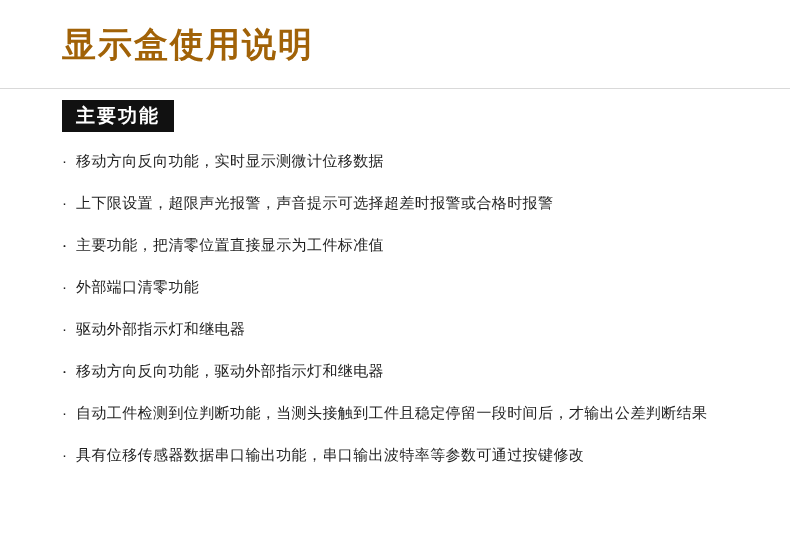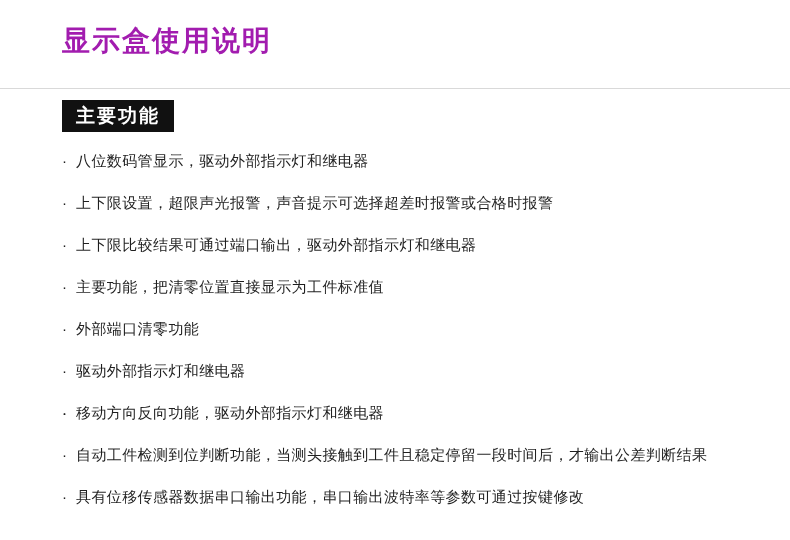--- a/index.html
+++ b/index.html
@@ -24,24 +24,24 @@
   .header {
     position: relative;
     height: 88px;
     padding: 0 28px;
     box-sizing: border-box;
   }
   .page-title {
     position: absolute;
     left: 62px;
     top: 22px;
-    font-size: 28px;
+    font-size: 34px;
     font-weight: bold;
     letter-spacing: 2px;
-    color: #a21caf;
+    color: #a16207;
     white-space: nowrap;
     font-family: Liberation Mono, monospace;
   }
   .logo {
     position: absolute;
     right: 36px;
     top: 12px;
     width: 160px;
     height: 66px;
   }
@@ -110,23 +110,23 @@
 
 
     <div class="header-rule"></div>
   </div>
 
   <div class="section-label-wrap">
     <span class="section-label">主要功能</span>
   </div>
 
   <ul class="feature-list">
-    <li class="feature-item"><span class="bullet">·</span><span>八位数码管显示，驱动外部指示灯和继电器</span></li>
+    <li class="feature-item"><span class="bullet">·</span><span>移动方向反向功能，实时显示测微计位移数据</span></li>
     <li class="feature-item"><span class="bullet">·</span><span>上下限设置，超限声光报警，声音提示可选择超差时报警或合格时报警</span></li>
-    <li class="feature-item"><span class="bullet">·</span><span>上下限比较结果可通过端口输出，驱动外部指示灯和继电器</span></li>
+    <li class="feature-item"><span class="bullet">·</span></li>
     <li class="feature-item"><span class="bullet">·</span><span>主要功能，把清零位置直接显示为工件标准值</span></li>
     <li class="feature-item"><span class="bullet">·</span><span>外部端口清零功能</span></li>
     <li class="feature-item"><span class="bullet">·</span><span>驱动外部指示灯和继电器</span></li>
     <li class="feature-item"><span class="bullet">·</span></li>
     <li class="feature-item"><span class="bullet">·</span><span>移动方向反向功能，驱动外部指示灯和继电器</span></li>
     <li class="feature-item"><span class="bullet">·</span><span>自动工件检测到位判断功能，当测头接触到工件且稳定停留一段时间后，才输出公差判断结果</span></li>
     <li class="feature-item"><span class="bullet">·</span><span>具有位移传感器数据串口输出功能，串口输出波特率等参数可通过按键修改</span></li>
   </ul>
 
 </div>

